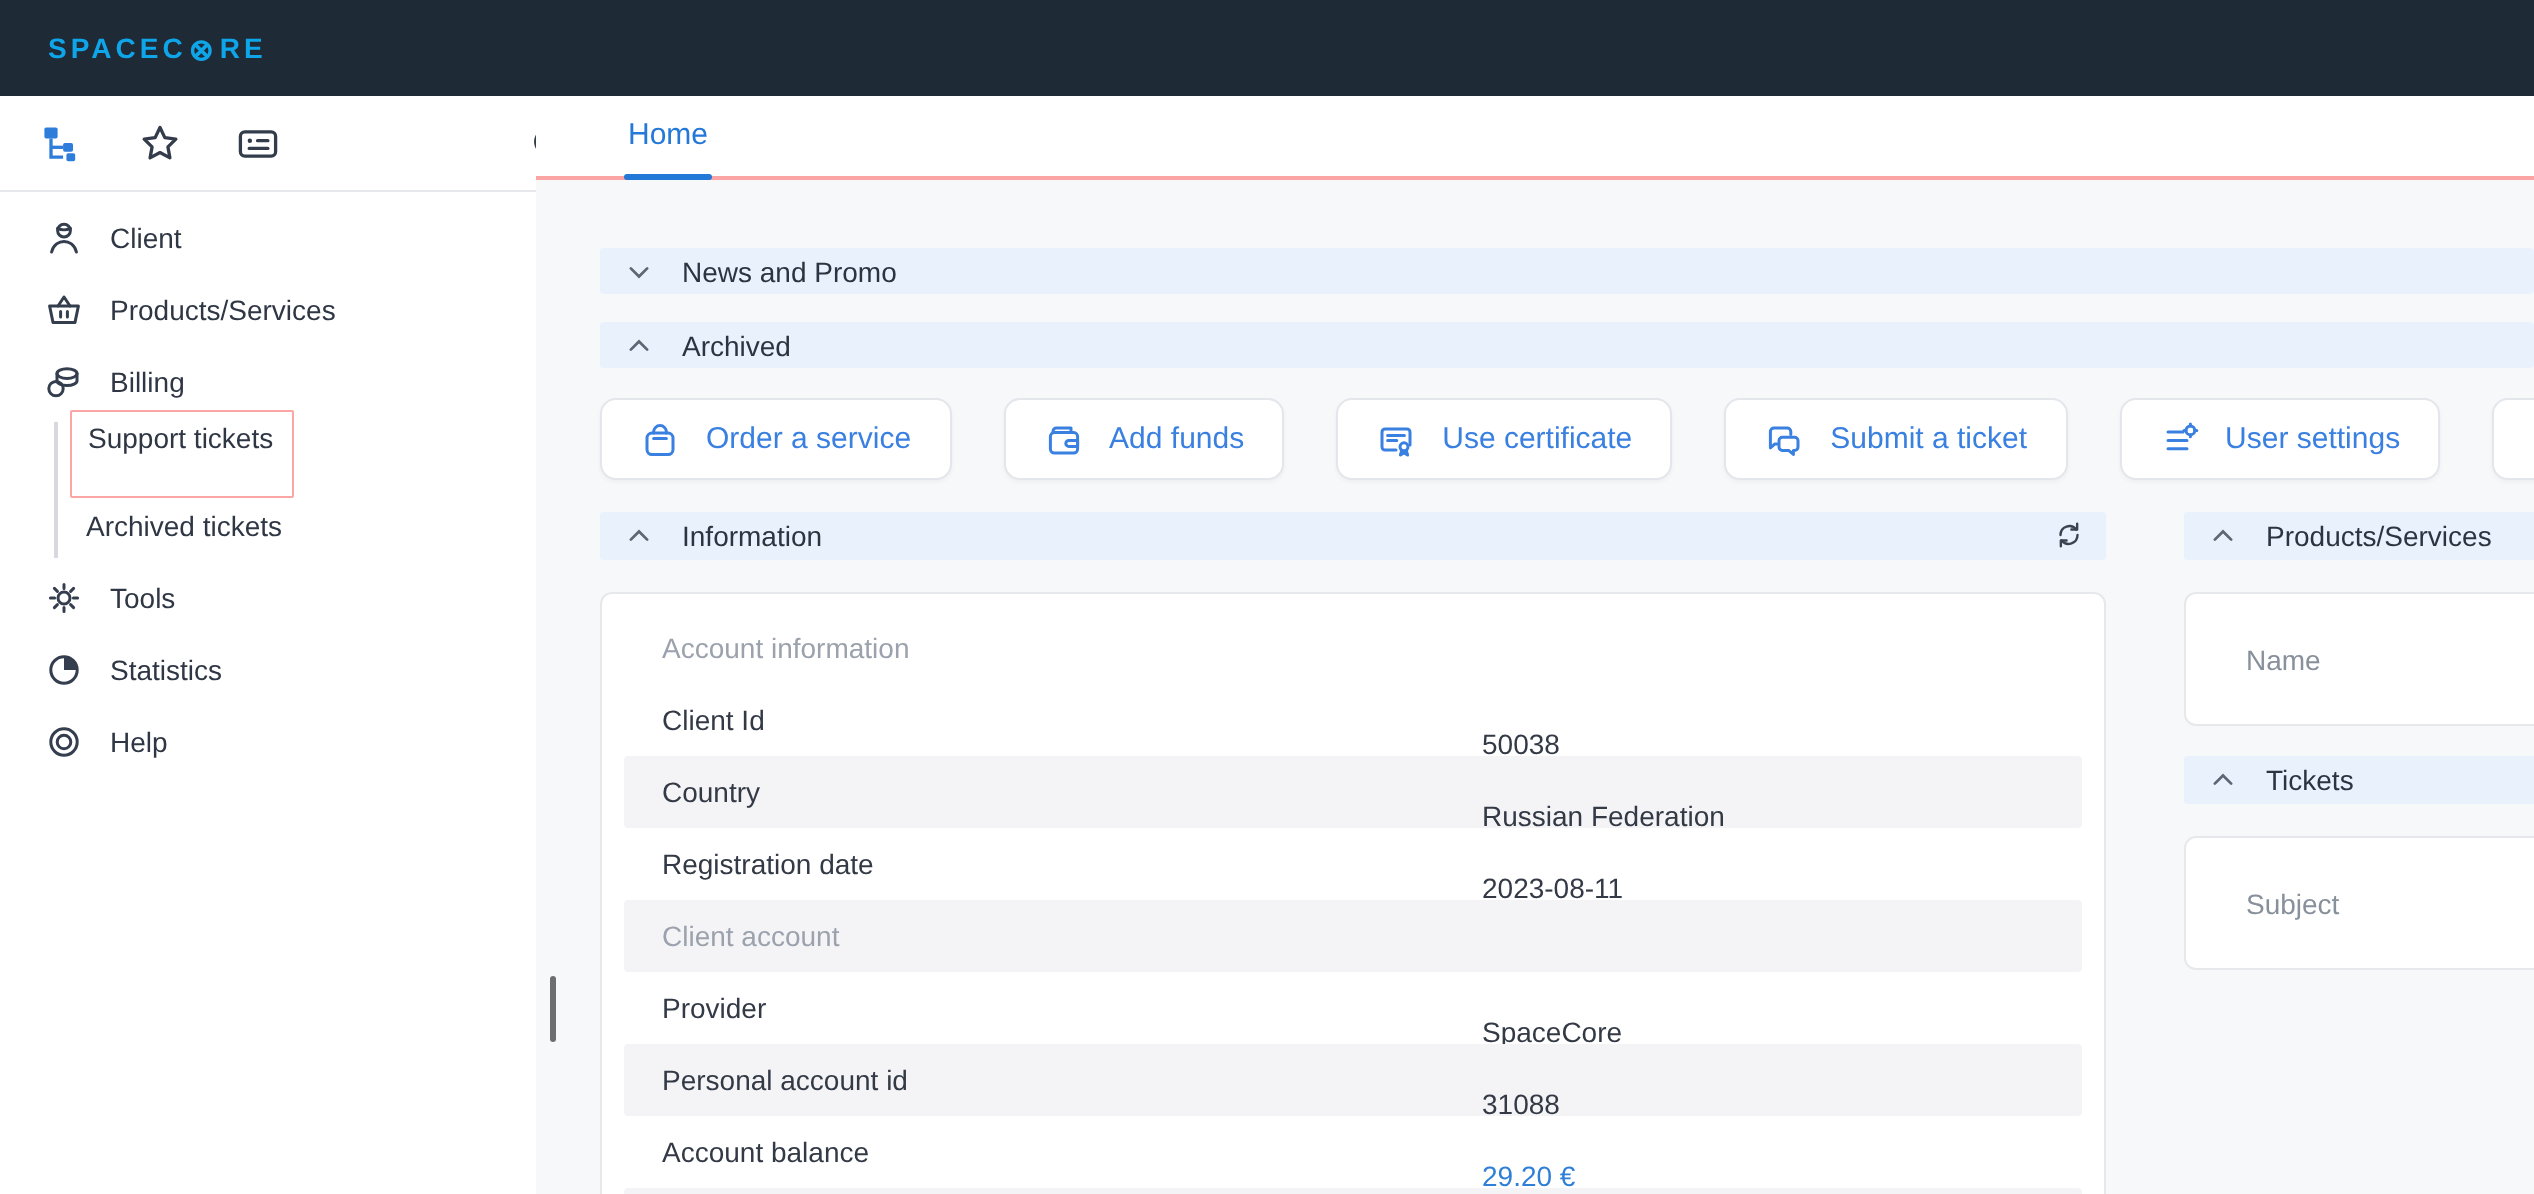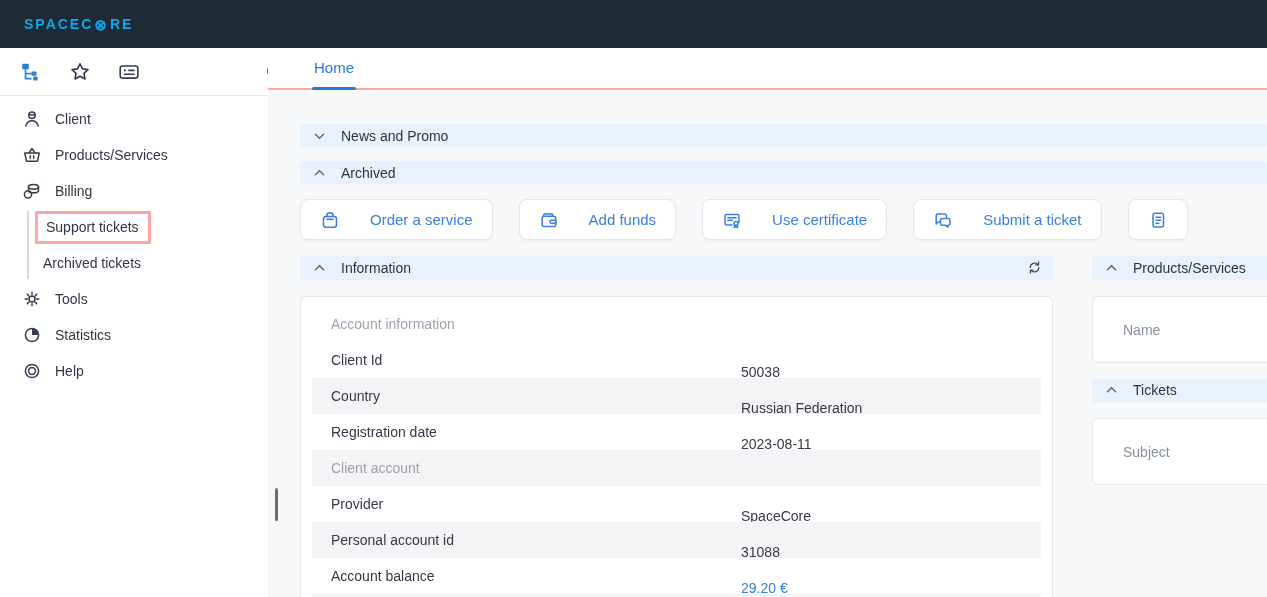--- a/index.html
+++ b/index.html
@@ -26,21 +26,21 @@
   .mi-icon svg { width:20px; height:20px; }
   .mi-label { margin-left:13px; flex:1; font-size:14px; color:#2f3745; }
   .chev { width:13px; height:12px; color:#5e6673; }
   .chev svg { width:13px; height:12px; display:block; }
   .chev.up svg { transform:rotate(180deg); }
 
   .submenu { position:relative; }
   .indent-line { position:absolute; left:27px; top:2px; width:2px; height:68px; background:#d8d9de; }
   .submenu-item { height:36px; display:flex; align-items:center; padding-left:43px; font-size:14px; cursor:pointer; }
   .submenu-item.highlighted { padding-left:35px; }
-  .hl-box { border:3px solid #fca5a5; padding:5px 9px 6px 8px; border-radius:1px; }
+  .hl-box { border:1px solid #fca5a5; padding:5px 9px 21px 8px; border-radius:1px; }
 
   
   .main { position:absolute; left:268px; top:48px; width:999px; height:549px; }
   .tabstrip { height:42px; background:#fff; border-bottom:2px solid #fca5a5; position:relative; }
   .tab { position:absolute; left:44px; top:0; height:42px; line-height:40px; font-size:15px; color:#2478d8; padding:0 2px; cursor:pointer; }
   .tab::after { content:""; position:absolute; left:0; right:0; bottom:0; height:3px; background:#2478d8; border-radius:2px; }
 
   .content { position:relative; width:999px; height:507px; background:#f7f8f9; overflow:hidden; }
   .scroll-thumb { position:absolute; left:7px; top:398px; width:3px; height:33px; background:#6e6e6e; border-radius:2px; cursor:pointer; }
 
@@ -51,21 +51,21 @@
   .refresh-btn { position:absolute; right:10px; top:3px; width:17px; height:17px; color:#3a4350; cursor:pointer; }
   .refresh-btn svg { width:17px; height:17px; }
 
   .hdr-news     { left:32px; top:34px;  width:967px; }
   .hdr-taskbar  { left:32px; top:71px;  width:967px; }
   .hdr-info     { left:32px; top:166px; width:753px; height:24px; }
   .hdr-products { left:824px; top:166px; width:220px; height:24px; }
   .hdr-tickets  { left:824px; top:288px; width:220px; height:24px; }
 
   .btn-row { position:absolute; left:32px; top:109px; display:flex; gap:26px; }
-  .task-btn { height:41px; background:#fff; border:1px solid #e3e6ea; border-radius:8px; box-shadow:0 1px 2px rgba(40,60,90,.05); display:flex; align-items:center; padding:0 19px; gap:30px; color:#3a80e0; font-size:15px; cursor:pointer; white-space:nowrap; }
+  .task-btn { height:41px; background:#fff; border:1px solid #e3e6ea; border-radius:8px; box-shadow:0 1px 2px rgba(40,60,90,.05); display:flex; align-items:center; padding:0 19px; gap:13px; color:#3a80e0; font-size:15px; cursor:pointer; white-space:nowrap; }
   .task-btn .b-icon { width:20px; height:20px; }
   .task-btn .b-icon svg { width:20px; height:20px; }
 
   .card { position:absolute; background:#fff; border:1px solid #e7e8ec; border-radius:6px; }
   .info-card { left:32px; top:206px; width:753px; height:310px; border-radius:6px 6px 0 0; padding:9px 11px 0; overflow:hidden; }
   .info-row { position:relative; height:36px; display:flex; align-items:center; font-size:14px; color:#333a46; border-radius:2px; }
   .info-row:nth-child(odd):not(:first-child) { background:#f4f4f6; }
   .info-row .lab { margin-left:19px; }
   .info-row .val { position:absolute; left:429px;margin-top:24px; }
   .info-row.muted .lab { color:#9ba2ad; }
@@ -289,20 +289,30 @@
             <svg viewBox="0 0 20 20" fill="none" stroke="currentColor" stroke-width="1.5" stroke-linecap="round" stroke-linejoin="round">
                 <path d="M6.5 12H5.4l-2.2 1.9V5.8A1.8 1.8 0 0 1 5 4h6.6a1.8 1.8 0 0 1 1.8 1.8v1.4"></path>
                 <path d="M9.2 8.6h6.1a1.7 1.7 0 0 1 1.7 1.7v3.2a1.7 1.7 0 0 1-1.7 1.7h-.6v2l-2.4-2H9.2a1.7 1.7 0 0 1-1.7-1.7v-3.2a1.7 1.7 0 0 1 1.7-1.7z"></path>
               </svg>
           </span>
           <span>Submit a ticket</span>
         </div>
         <div class="task-btn">
           <span class="b-icon">
             <svg viewBox="0 0 20 20" fill="none" stroke="currentColor" stroke-width="1.5" stroke-linecap="round">
+                <path d="M4 6h7.5M4 10.2h9.5M4 14.4h9.5"></path>
+                <circle cx="15.2" cy="5.2" r="2.2"></circle>
+                <path d="M15.2 2v1M15.2 7.4v1M12 5.2h1M17.4 5.2h1"></path>
+              </svg>
+          </span>
+          <span>User settings</span>
+        </div>
+        <div class="task-btn">
+          <span class="b-icon">
+            <svg viewBox="0 0 20 20" fill="none" stroke="currentColor" stroke-width="1.5" stroke-linecap="round">
                 <rect x="5" y="3.2" width="10.5" height="13.8" rx="2"></rect>
                 <path d="M8 7.2h4.6M8 10.2h4.6M8 13.2h2.8"></path>
               </svg>
           </span>
 
         </div>
       </div>
 
       <div class="sec-header hdr-info">
         <span class="chev up">

